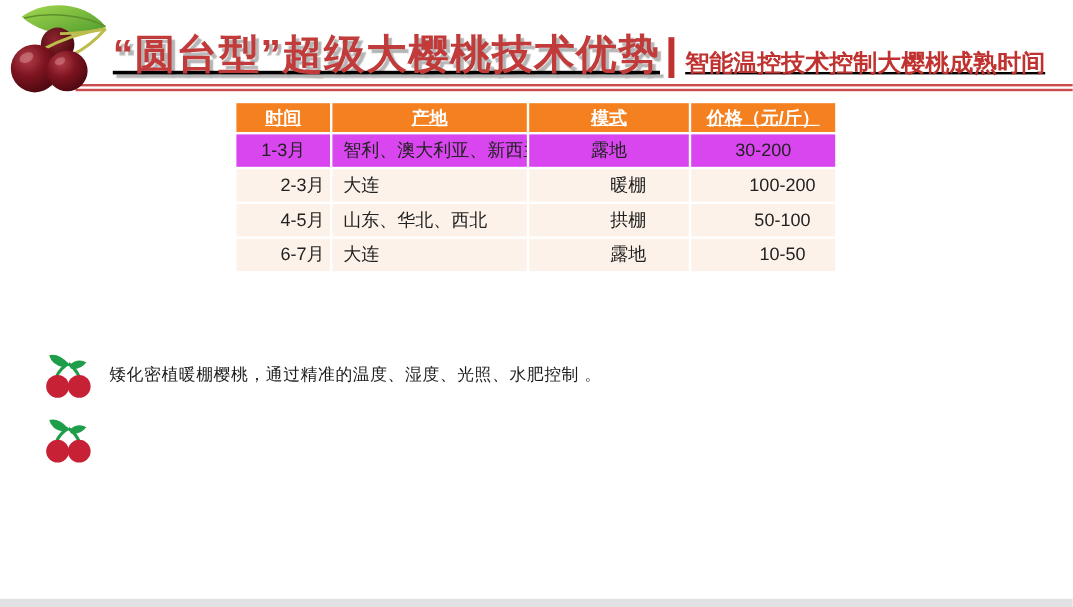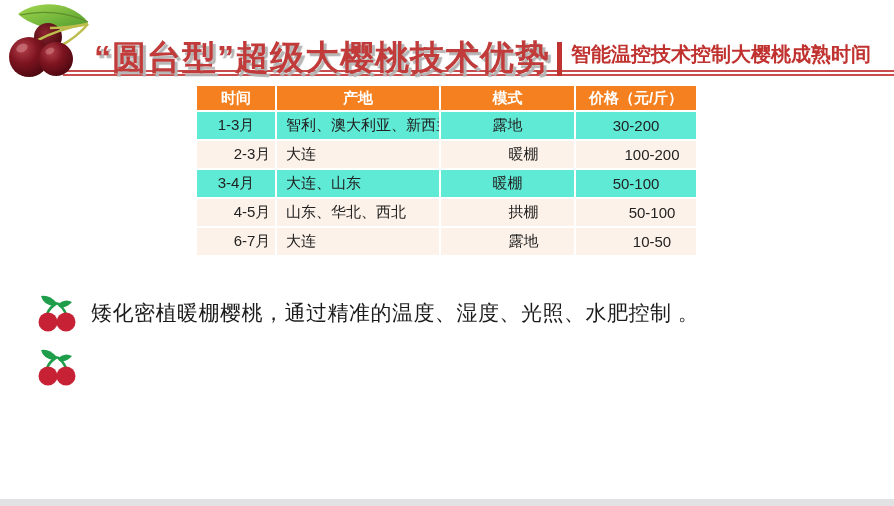--- a/index.html
+++ b/index.html
@@ -6,67 +6,67 @@
   body{
     width:894px;height:506px;position:relative;overflow:hidden;
     background:#ffffff;
     font-family:"Liberation Sans","DejaVu Sans",sans-serif;
   }
   .slide{position:absolute;inset:0;}
 
   
   .logo{position:absolute;left:2px;top:0;width:100px;height:86px;z-index:3;}
   .title-row{
-    position:absolute;left:94px;top:12px;height:66px;right:0;
-    display:flex;align-items:flex-end;z-index:2;white-space:nowrap;
+    position:absolute;left:94px;top:1px;height:66px;right:0;
+    display:flex;align-items:flex-end;z-index:2;white-space:nowrap;text-decoration:underline;
   }
   .main-title{
     font-size:34px;font-weight:bold;color:#c13b3b;letter-spacing:1px;
     line-height:1;margin-bottom:4px;
     text-shadow:3px 3px 1px #b5b5b5;
   }
   .title-vbar{
     width:5px;height:34px;background:#c0322f;
     margin:0 9px 2px 7px;flex:0 0 auto;
   }
   .sub-title{
     font-size:20px;font-weight:bold;color:#c0322f;line-height:1;
-    margin-bottom:14px;
+    margin-bottom:4px;
   }
   .double-line{
     position:absolute;left:63px;right:0;top:70px;height:2px;
     border-top:2px solid #c94b4b;border-bottom:2px solid #c94b4b;z-index:1;
   }
 
   
   table.price{
     position:absolute;left:195px;top:84px;
     border-collapse:separate;border-spacing:2px;
     table-layout:fixed;width:503px;
   }
   table.price th{
     background:#f4801f;color:#ffffff;font-weight:bold;font-size:15px;
-    height:22px;padding:1px 4px;text-align:center;white-space:nowrap;overflow:hidden;
+    height:22px;padding:1px 4px;text-align:center;white-space:nowrap;overflow:hidden;text-decoration:underline;
   }
   table.price td{
     font-size:15px;color:#222222;height:25px;padding:1px 4px;
     text-align:center;white-space:nowrap;overflow:hidden;
   }
   table.price td.origin{text-align:left;padding-left:9px;}
-  tr.row-odd td{background:#5eead4;}
+  tr.row-odd td{background:#d946ef;}
   tr.row-even td{background:#fdf2e9;padding-left:36px;}
   col.c-time{width:78px;} col.c-origin{width:162px;}
   col.c-mode{width:133px;} col.c-price{width:120px;}
 
   
   .bullets{position:absolute;left:36px;top:293px;right:10px;}
   .bullet{display:flex;align-items:center;margin-bottom:14px;height:40px;}
   .bullet-icon{flex:0 0 auto;width:42px;height:38px;margin-right:13px;}
   .bullet-text{
-    font-size:21px;color:#1b1b1b;letter-spacing:0.5px;white-space:nowrap;
+    font-size:14px;color:#1b1b1b;letter-spacing:0.5px;white-space:nowrap;
   }
 
   
   .bottom-bar{
     position:absolute;left:0;right:0;bottom:0;height:7px;background:#e2e2e5;
   }
 </style>
 </head>
 <body>
 
@@ -130,26 +130,20 @@
         <td class="origin">智利、澳大利亚、新西兰</td>
         <td>露地</td>
         <td>30-200</td>
       </tr>
       <tr class="row-even">
         <td>2-3月</td>
         <td class="origin">大连</td>
         <td>暖棚</td>
         <td>100-200</td>
       </tr>
-      <tr class="row-odd">
-        <td>3-4月</td>
-        <td class="origin">大连、山东</td>
-        <td>暖棚</td>
-        <td>50-100</td>
-      </tr>
       <tr class="row-even">
         <td>4-5月</td>
         <td class="origin">山东、华北、西北</td>
         <td>拱棚</td>
         <td>50-100</td>
       </tr>
       <tr class="row-even">
         <td>6-7月</td>
         <td class="origin">大连</td>
         <td>露地</td>

